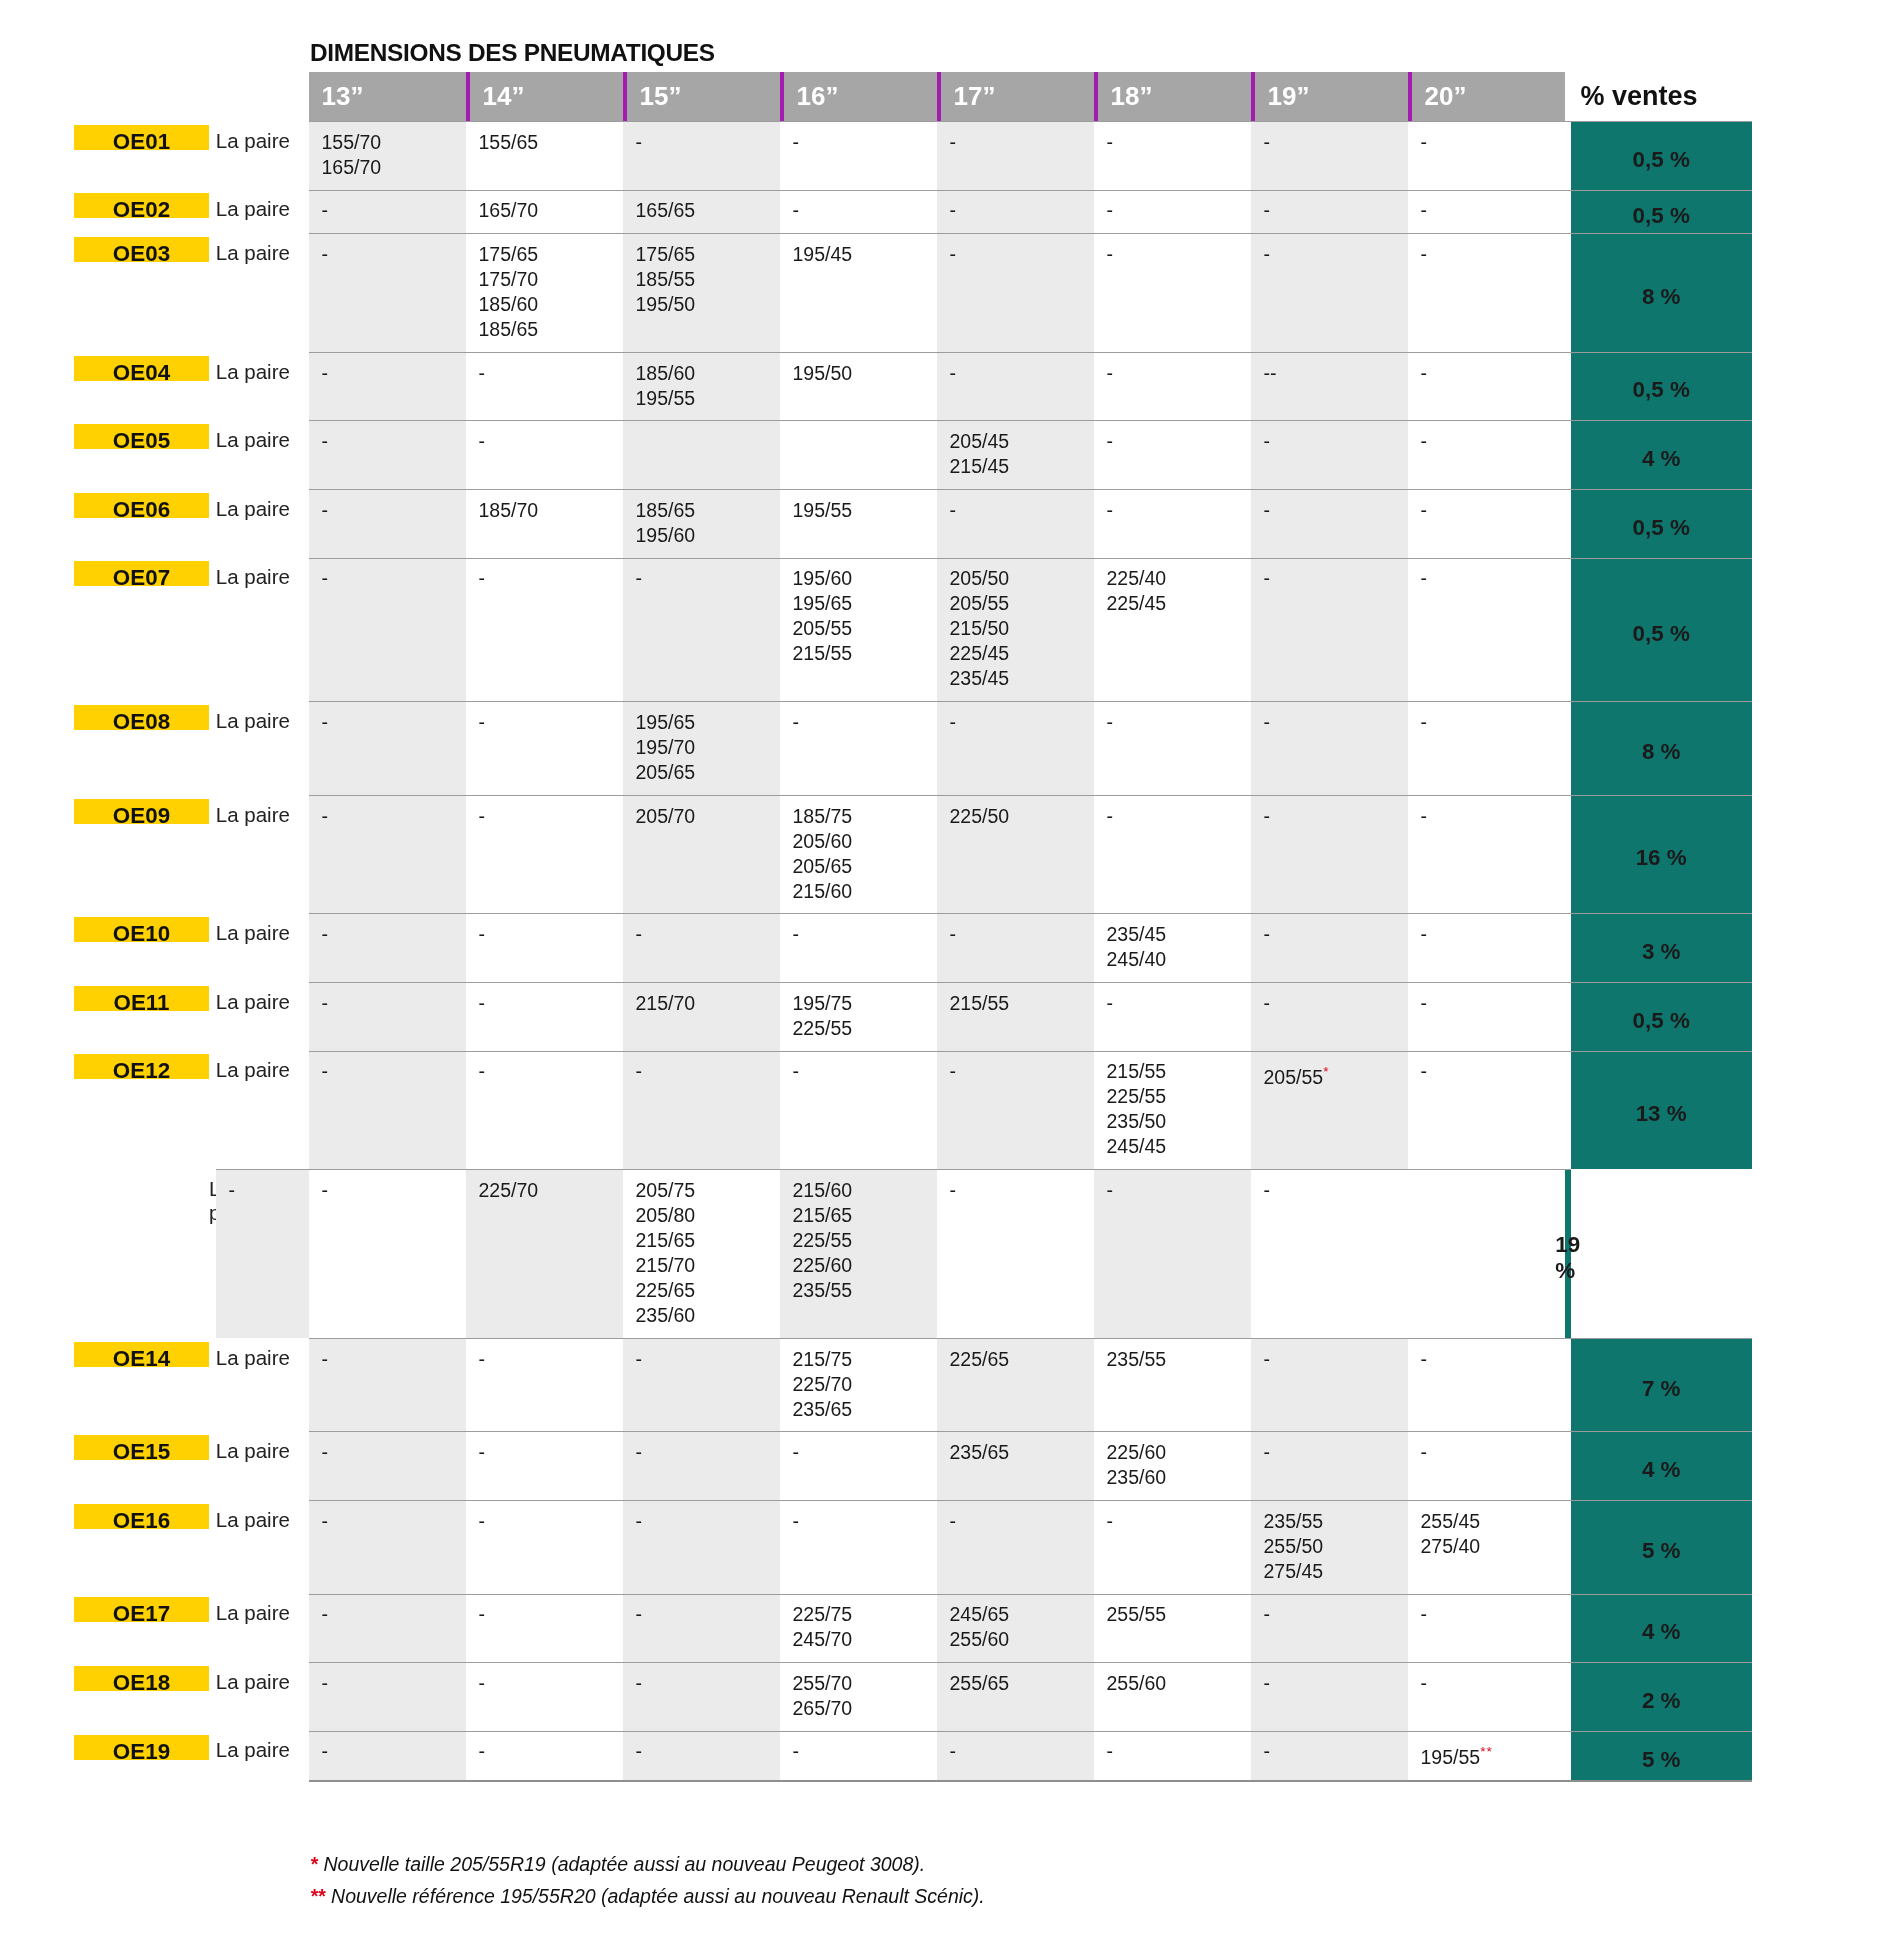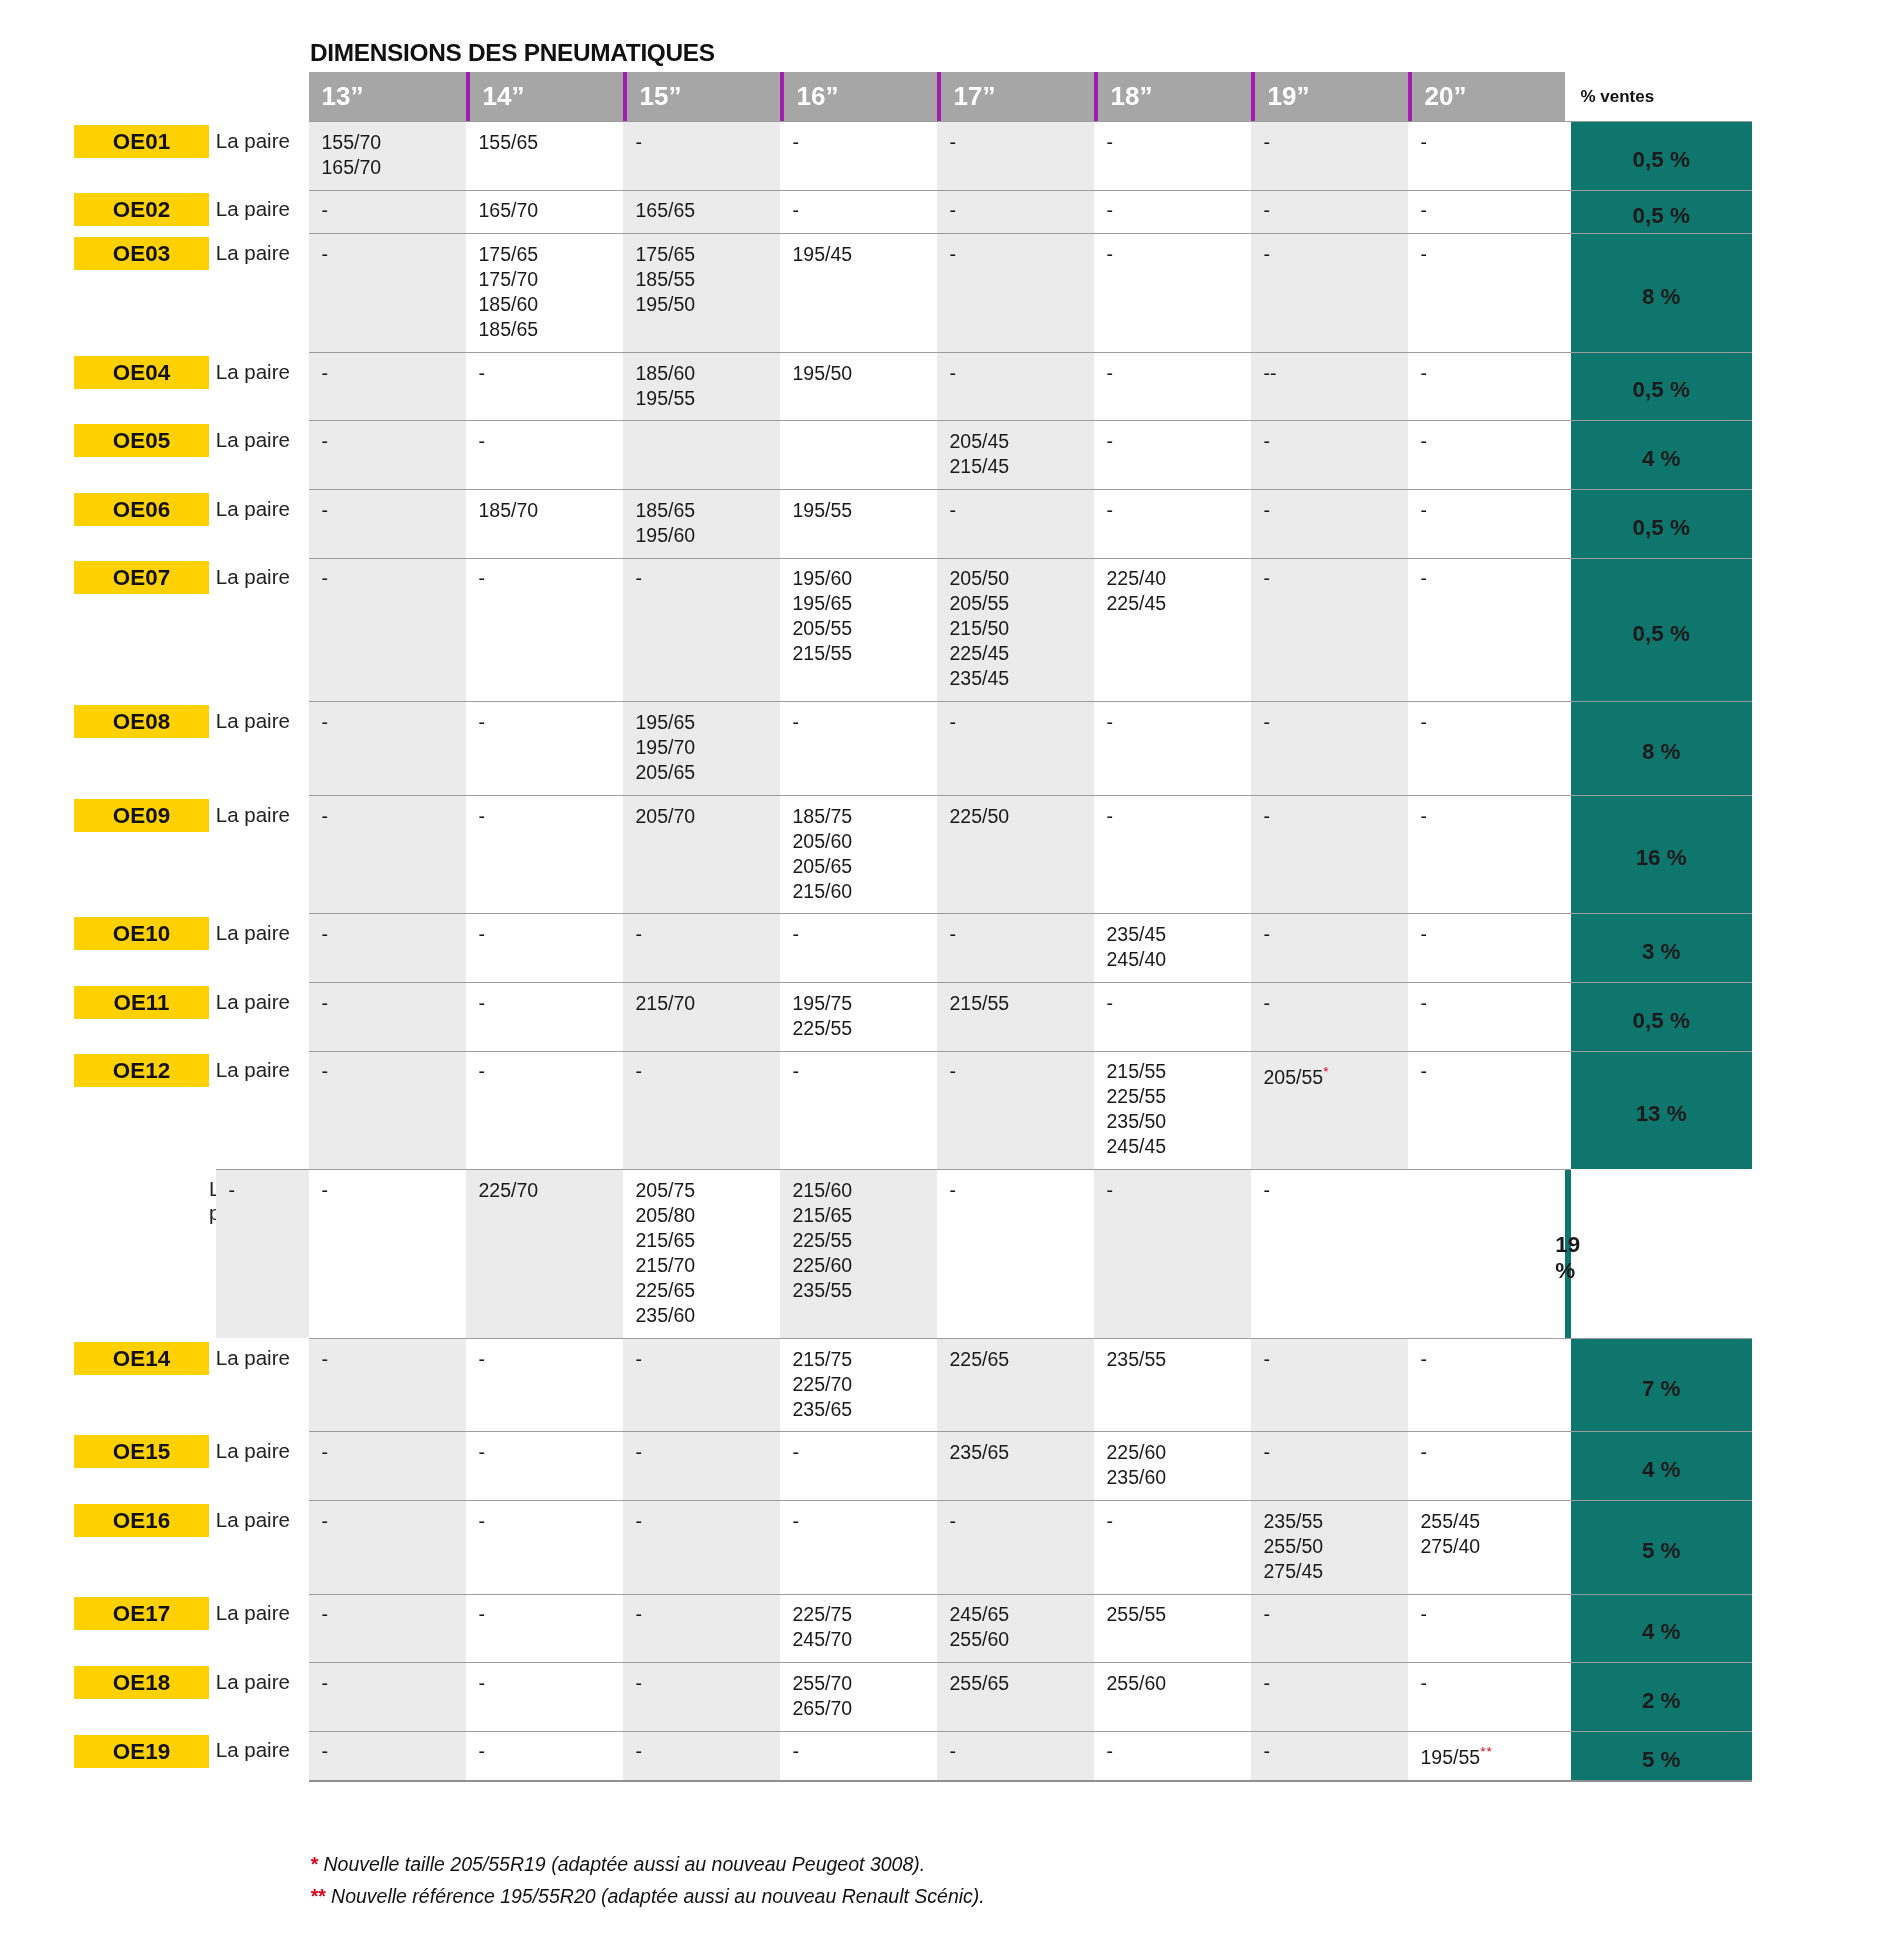--- a/index.html
+++ b/index.html
@@ -27,29 +27,29 @@
   .hcell{
     background:#a6a6a6;
     color:#fff;font-weight:bold;font-size:26px;
     height:49px;line-height:49px;
     padding-left:12.7px;box-sizing:border-box;
     border-left:4px solid #a21caf;
   }
   .hcell.first{border-left:none;}
   .shead{
     background:#fff;color:#111;
-    font-weight:bold;font-size:17px;
+    font-weight:bold;font-size:27px;
     height:49px;display:flex;align-items:center;
     padding-left:9.8px;box-sizing:border-box;
   }
   
   .badge-wrap{padding-top:3.9px;}
   .badge{
     background:#ffd100;
-    height:33px;line-height:33px;
+    height:25px;line-height:33px;
     text-align:center;
     font-weight:bold;font-size:22.4px;color:#111;margin-left:13px;
   }
   .pair{
     padding-top:7.8px;font-size:20.5px;color:#222;
   }
   .cell{
     box-sizing:border-box;
     padding:7.8px 7.8px 9.8px 12.7px;
     font-size:19.5px;line-height:25px;

